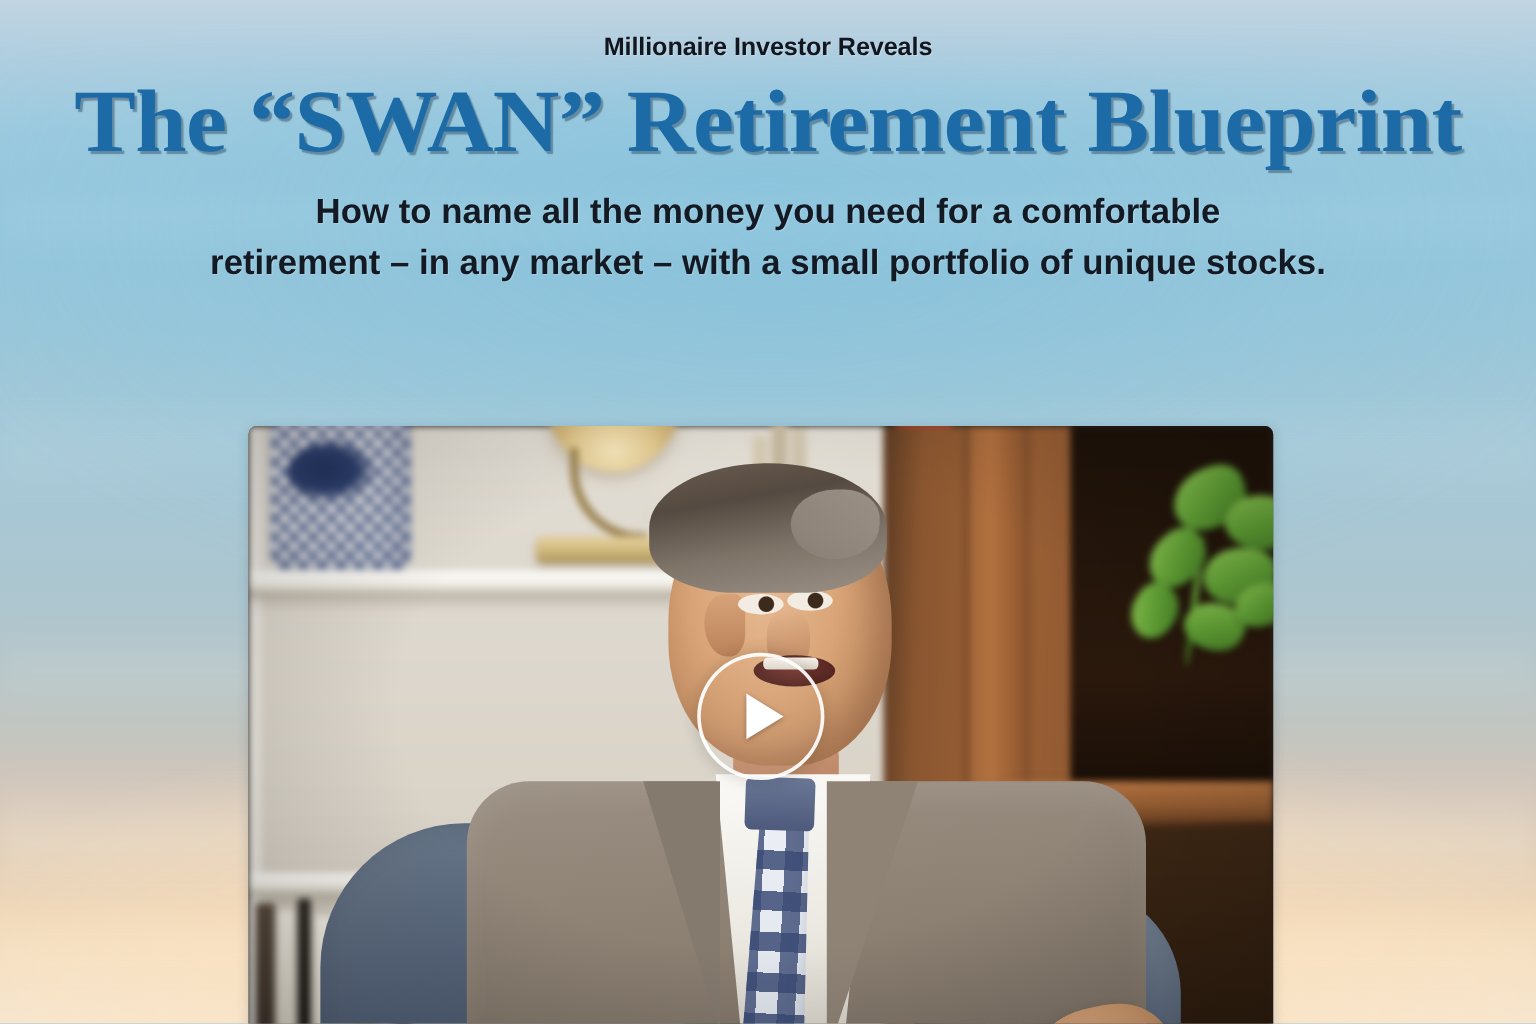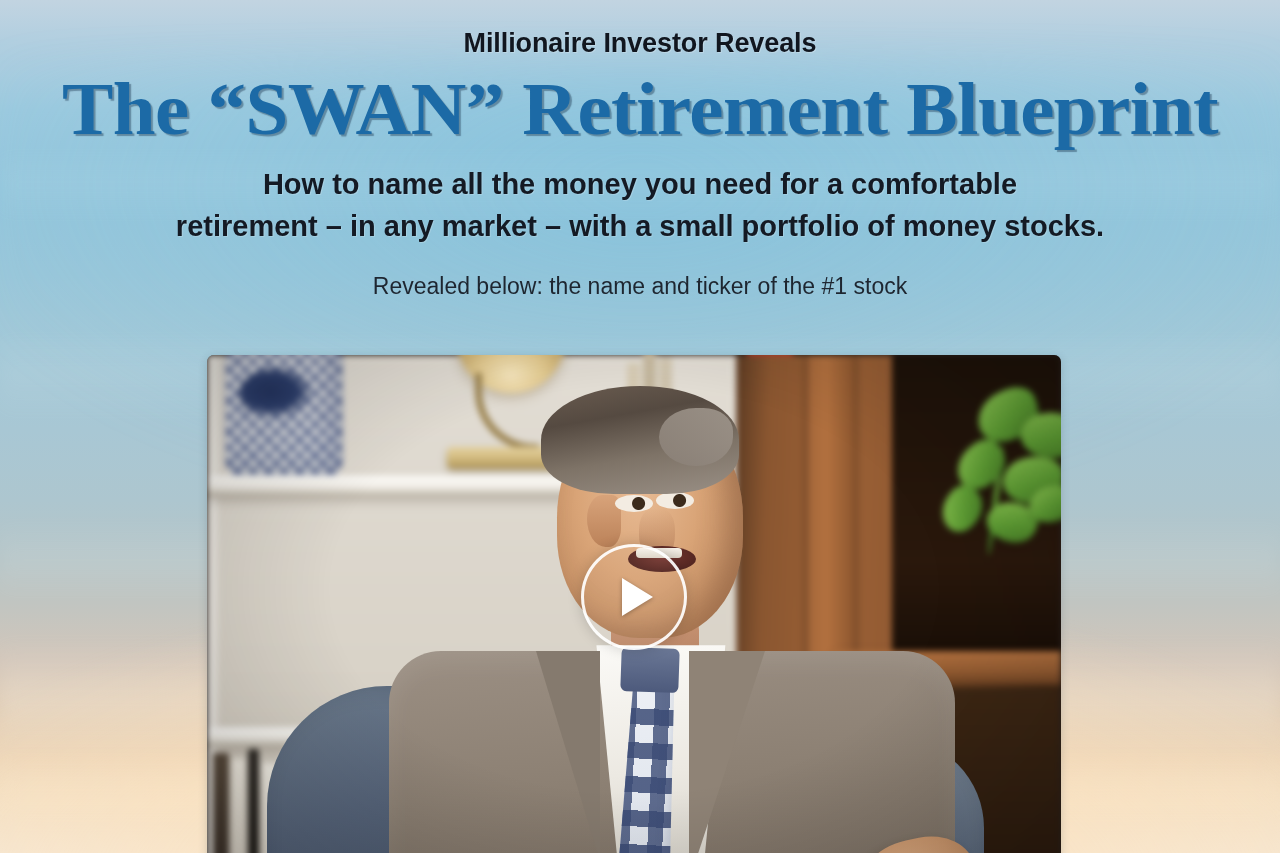--- a/index.html
+++ b/index.html
@@ -55,21 +55,21 @@
     filter:blur(18px);
   }
 
   
   #page { position:relative; z-index:5; width:1280px; height:853px; }
 
   .eyebrow {
     text-align:center;
     font-family:"Liberation Sans", sans-serif;
     font-weight:bold;
-    font-size:27px;
+    font-size:21px;
     letter-spacing:-0.1px;
     color:#11161f;
     padding-top:28px;
     text-shadow:1px 1px 0 rgba(255,255,255,0.22);
   }
 
   .headline {
     text-align:center;
     font-family:"Liberation Serif", serif;
     font-weight:bold;
@@ -423,24 +423,23 @@
 </div>
 
 <div id="page">
 
   <div class="eyebrow">Millionaire Investor Reveals</div>
 
   <h1 class="headline">The “SWAN” Retirement Blueprint</h1>
 
   <div class="subhead">
     <span class="l">How to name all the money you need for a comfortable</span>
-    <span class="l">retirement – in any market – with a small portfolio of money stocks.</span>
+    <span class="l">retirement – in any market – with a small portfolio of unique stocks.</span>
   </div>
 
-  <div class="kicker">Revealed below: the name and ticker of the #1 stock</div>
 
   <div id="video-wrap">
     <div id="video-scene">
 
       <div id="bg-blur-layer">
         <div class="wall"></div>
 
         <div class="bookcase">
           <div class="bc-back"></div>
           <div class="vase"></div>

